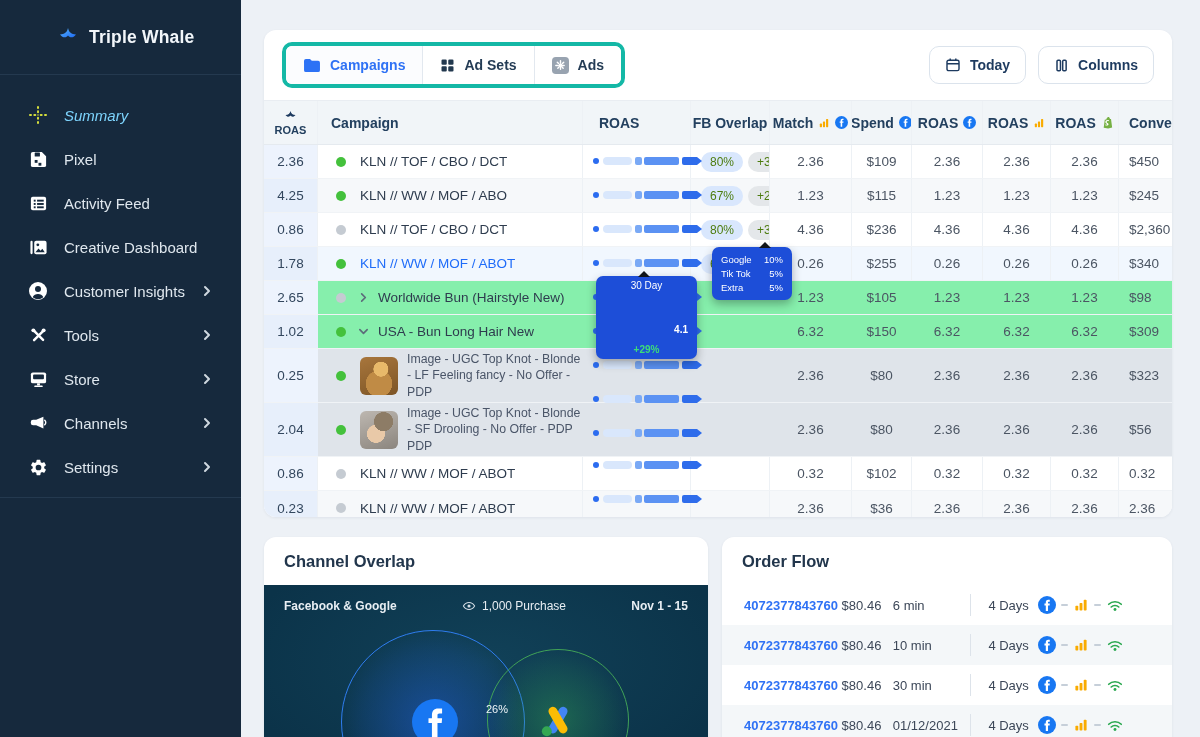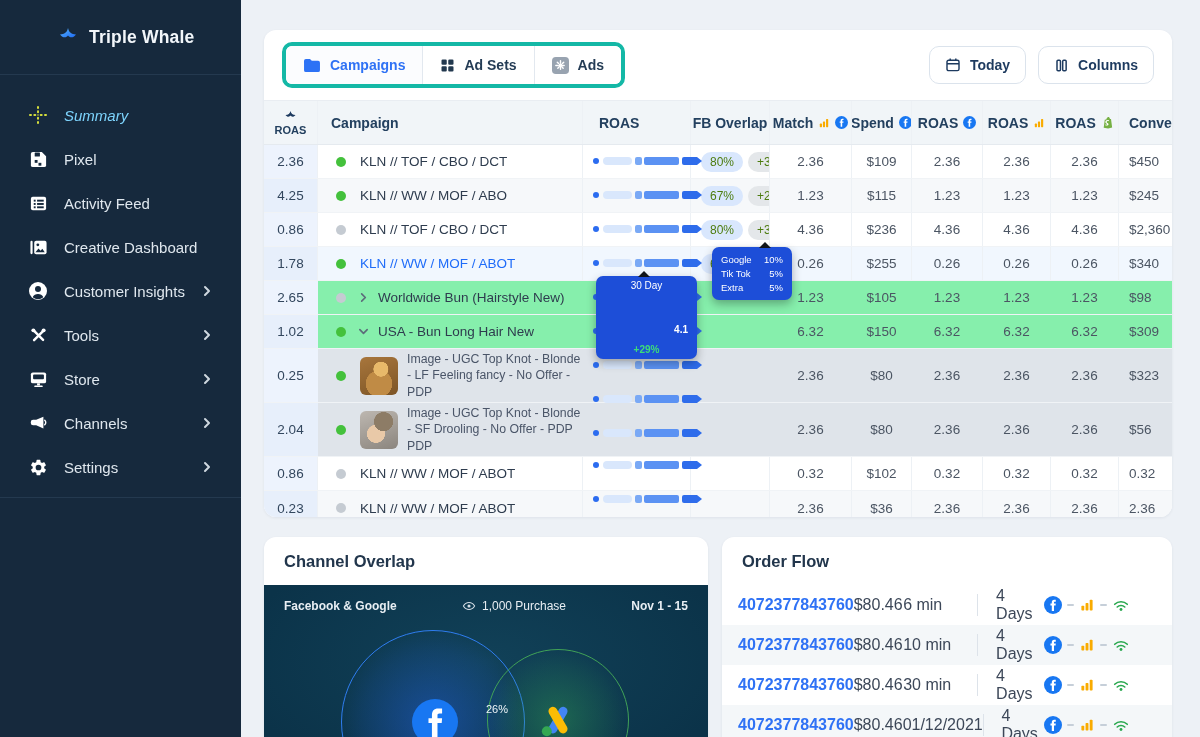--- a/index.html
+++ b/index.html
@@ -99,21 +99,21 @@
   .panel-head { position:absolute; top:0; left:0; right:0; display:flex; align-items:center; justify-content:space-between; padding:14px 20px; font-size:12px; font-weight:bold; color:#e8eef3; z-index:3; }
   .panel-head .mid { display:flex; align-items:center; gap:6px; font-weight:500; }
   .venn-circle { position:absolute; border-radius:50%; }
   .fbc { left:77px; top:45px; width:184px; height:184px; border:1.5px solid #2f7df0; background:radial-gradient(circle, rgba(37,99,235,.45) 0%, rgba(37,99,235,.12) 55%, rgba(0,0,0,0) 72%); }
   .gc { left:223px; top:64px; width:142px; height:142px; border:1.5px solid #41a257; background:radial-gradient(circle, rgba(52,168,83,.40) 0%, rgba(52,168,83,.10) 55%, rgba(0,0,0,0) 72%); }
   .fb-logo { position:absolute; left:148px; top:114px; z-index:2; }
   .gads-logo { position:absolute; left:272px; top:114px; z-index:2; }
   .pct { position:absolute; left:222px; top:118px; font-size:11px; font-weight:500; color:#eef4f8; z-index:2; }
 
   .order-rows { }
-  .orow { height:40px; display:flex; align-items:center; padding:0 16px; font-size:16px; color:#3c4758; }
+  .orow { height:40px; display:flex; align-items:center; padding:0 22px; font-size:13px; color:#3c4758; }
   .orow.alt { background:#f4f7f9; }
   .oid { width:122px; color:#2f72f5; font-weight:bold; cursor:pointer; }
   .oamt { width:64px; }
   .otime { width:96px; }
   .osep { width:1px; height:22px; background:#dde3ea; }
   .odays { width:80px; padding-left:18px; }
   .oicons { margin-left:auto; margin-right:26px; display:flex; align-items:center; gap:5px; }
   .dash { width:7px; height:2px; background:#c6cfd9; border-radius:1px; }
 
   svg { display:block; }

